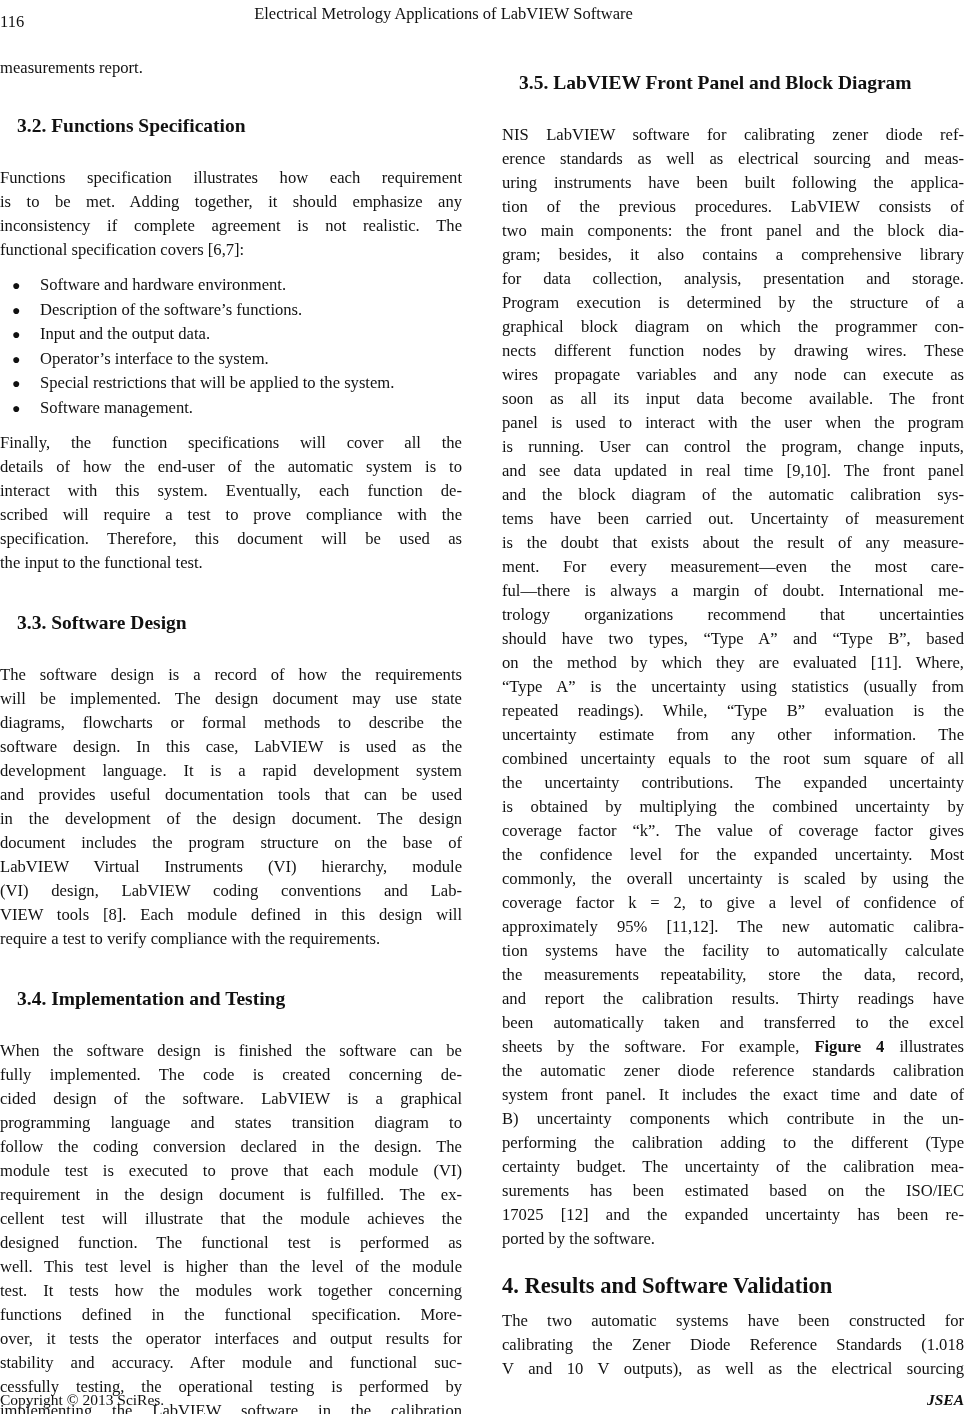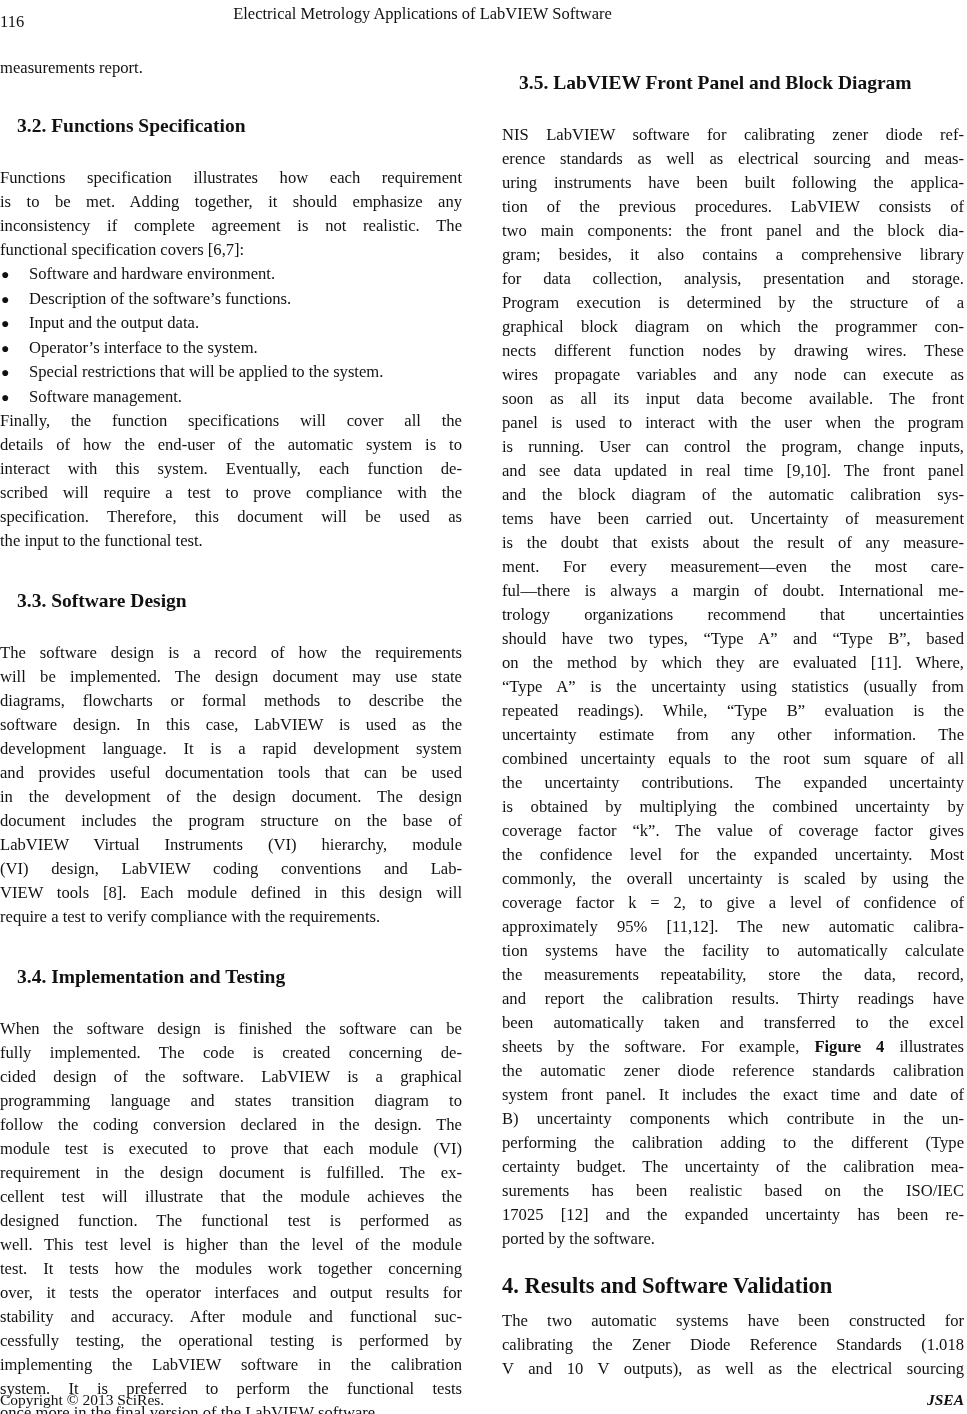--- a/index.html
+++ b/index.html
@@ -6,21 +6,21 @@
   body {
     width: 967px; height: 1414px; position: relative; overflow: hidden;
     font-family: "Liberation Serif", "DejaVu Serif", serif;
     color: #111111;
   }
   .running-header {
     position: absolute; top: 4px; left: 0; width: 967px; height: 20px;
     font-size: 16.5px; line-height: 20px;
   }
   .page-number { position: absolute; left: 0; top: 8px; }
-  .running-title { position: absolute; left: 0; width: 845px; text-align: center; top: 0; }
+  .running-title { position: absolute; left: 0; width: 845px; text-align: center; top: 0; padding-left: 21px; }
 
   .column {
     position: absolute; top: 56px;
     font-size: 16.6px; line-height: 24px;
   }
   .col-left { left: 0; width: 462px; }
   .col-right { left: 502px; width: 462px; top: 53px; }
 
   .line {
     display: block; height: 24px; white-space: nowrap;
@@ -33,21 +33,21 @@
     font-size: 19.5px; font-weight: bold; margin: 17px; line-height: 26px; height: 26px;
     white-space: nowrap;
   }
   h1.section-heading-major {
     font-size: 22.5px; font-weight: bold; margin: 0; line-height: 30px; height: 30px;
     white-space: nowrap;
   }
   .gap-before-heading { height: 18px; }
   .gap-after-heading { height: 10px; }
 
-  .bullet-list { margin: 0; padding: 0; list-style: none; }
+  .bullet-list { margin: 11px; padding: 0; list-style: none; }
   .bullet-item { display: block; height: 24.5px; line-height: 24.5px; white-space: nowrap; }
   .bullet-glyph { display: inline-block; width: 28px; padding-left: 1px; font-size: 14px; }
 
   .bold-ref { font-weight: bold; }
 
   .footer {
     position: absolute; top: 1390px; left: 0; width: 967px; height: 20px;
     font-size: 15.5px; line-height: 20px;
   }
   .copyright { position: absolute; left: 0; top: 0; }
@@ -121,20 +121,21 @@
     <span class="line">fully implemented. The code is created concerning de-</span>
     <span class="line">cided design of the software. LabVIEW is a graphical</span>
     <span class="line">programming language and states transition diagram to</span>
     <span class="line">follow the coding conversion declared in the design. The</span>
     <span class="line">module test is executed to prove that each module (VI)</span>
     <span class="line">requirement in the design document is fulfilled. The ex-</span>
     <span class="line">cellent test will illustrate that the module achieves the</span>
     <span class="line">designed function. The functional test is performed as</span>
     <span class="line">well. This test level is higher than the level of the module</span>
     <span class="line">test. It tests how the modules work together concerning</span>
+    <span class="line">functions defined in the functional specification. More-</span>
     <span class="line">over, it tests the operator interfaces and output results for</span>
     <span class="line">stability and accuracy. After module and functional suc-</span>
     <span class="line">cessfully testing, the operational testing is performed by</span>
     <span class="line">implementing the LabVIEW software in the calibration</span>
     <span class="line">system. It is preferred to perform the functional tests</span>
     <span class="line last">once more in the final version of the LabVIEW software.</span>
   </div>
 </div>
 
 <div class="column col-right">
@@ -179,21 +180,21 @@
     <span class="line">tion systems have the facility to automatically calculate</span>
     <span class="line">the measurements repeatability, store the data, record,</span>
     <span class="line">and report the calibration results. Thirty readings have</span>
     <span class="line">been automatically taken and transferred to the excel</span>
     <span class="line"><span>sheets by the software. For example, </span><span class="bold-ref">Figure 4</span><span> illustrates</span></span>
     <span class="line">the automatic zener diode reference standards calibration</span>
     <span class="line">system front panel. It includes the exact time and date of</span>
     <span class="line">B) uncertainty components which contribute in the un-</span>
     <span class="line">performing the calibration adding to the different (Type</span>
     <span class="line">certainty budget. The uncertainty of the calibration mea-</span>
-    <span class="line">surements has been realistic based on the ISO/IEC</span>
+    <span class="line">surements has been estimated based on the ISO/IEC</span>
     <span class="line">17025 [12] and the expanded uncertainty has been re-</span>
     <span class="line last">ported by the software.</span>
   </div>
 
   <div class="gap-before-heading" style="height:20px"></div>
   <h1 class="section-heading-major">4. Results and Software Validation</h1>
   <div class="gap-after-heading" style="height:8px"></div>
 
   <div>
     <span class="line">The two automatic systems have been constructed for</span>

